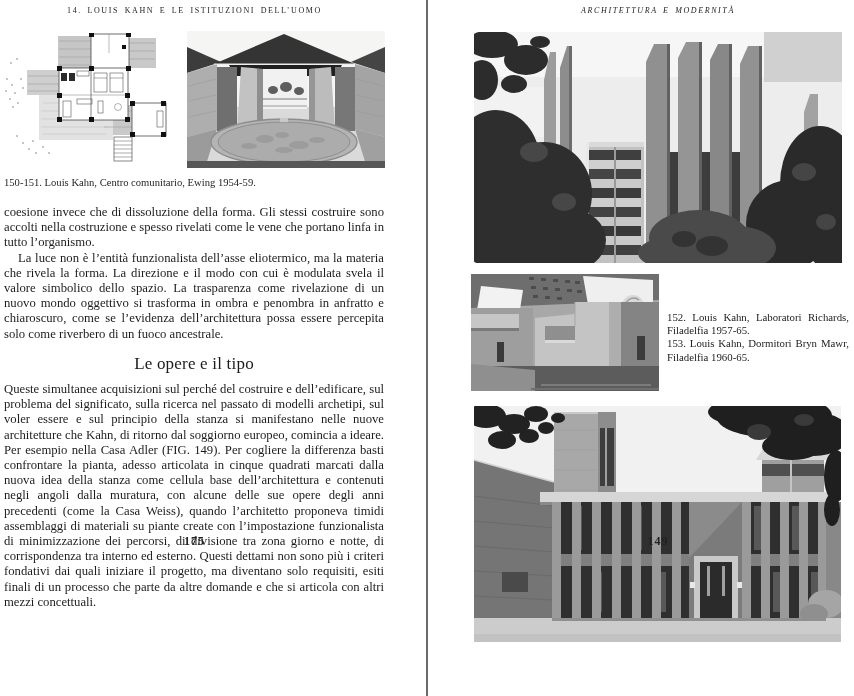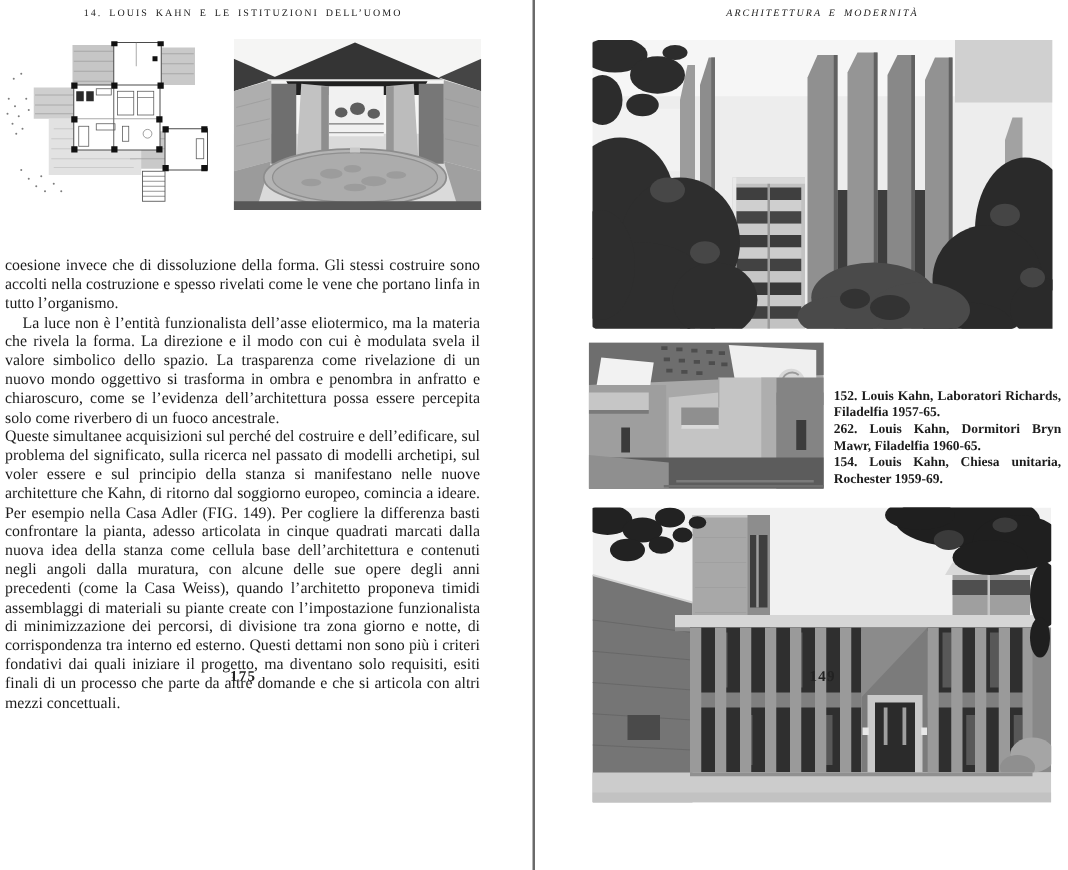--- a/index.html
+++ b/index.html
@@ -47,21 +47,21 @@
     font-size:12px;letter-spacing:1px;color:#222;font-weight:bold;
   }
   .page-right .page-number{left:47px;width:368px;}
 
   .fig-richards{position:absolute;left:47px;top:32px;width:368px;height:231px;}
   .fig-interior{position:absolute;left:44px;top:274px;width:188px;height:117px;}
   .captions-block{
     position:absolute;left:240px;top:311px;width:182px;
     font-size:10.8px;line-height:13.2px;text-align:justify;
   }
-  .captions-block p{margin:0;font-weight:bold;}
+  .captions-block p{margin:0;}
   .fig-church{position:absolute;left:47px;top:406px;width:367px;height:236px;}
 </style>
 </head>
 <body>
 
 <div class="page page-left">
   <div class="running-head">14. LOUIS KAHN E LE ISTITUZIONI DELL’UOMO</div>
 
   <div class="figures-row">
 
@@ -224,24 +224,26 @@
           <ellipse cx="62" cy="115" rx="8" ry="3"></ellipse>
             <ellipse cx="97" cy="119" rx="9" ry="3"></ellipse>
         </g>
         <rect x="93" y="87" width="8" height="4" fill="#c9c9c9"></rect>
 
         <rect x="0" y="130" width="198" height="7" fill="#575757"></rect>
       </svg>
     </figure>
   </div>
 
+  <div class="fig-caption">150-151. Louis Kahn, Centro comunitario, Ewing 1954-59.</div>
 
   <div class="body-text">
     <p class="noindent">coesione invece che di dissoluzione della forma. Gli stessi costruire sono accolti nella costruzione e spesso rivelati come le vene che portano linfa in tutto l’organismo.</p>
     <p class="indent">La luce non è l’entità funzionalista dell’asse eliotermico, ma la materia che rivela la forma. La direzione e il modo con cui è modulata svela il valore simbolico dello spazio. La trasparenza come rivelazione di un nuovo mondo oggettivo si trasforma in ombra e penombra in anfratto e chiaroscuro, come se l’evidenza dell’architettura possa essere percepita solo come riverbero di un fuoco ancestrale.</p>
+    <h2 class="section-heading">Le opere e il tipo</h2>
     <p class="noindent">Queste simultanee acquisizioni sul perché del costruire e dell’edificare, sul problema del significato, sulla ricerca nel passato di modelli archetipi, sul voler essere e sul principio della stanza si manifestano nelle nuove architetture che Kahn, di ritorno dal soggiorno europeo, comincia a ideare. Per esempio nella Casa Adler (FIG. 149). Per cogliere la differenza basti confrontare la pianta, adesso articolata in cinque quadrati marcati dalla nuova idea della stanza come cellula base dell’architettura e contenuti negli angoli dalla muratura, con alcune delle sue opere degli anni precedenti (come la Casa Weiss), quando l’architetto proponeva timidi assemblaggi di materiali su piante create con l’impostazione funzionalista di minimizzazione dei percorsi, di divisione tra zona giorno e notte, di corrispondenza tra interno ed esterno. Questi dettami non sono più i criteri fondativi dai quali iniziare il progetto, ma diventano solo requisiti, esiti finali di un processo che parte da altre domande e che si articola con altri mezzi concettuali.</p>
   </div>
 
   <div class="page-number">175</div>
 </div>
 
 <div class="gutter"></div>
 
 <div class="page page-right">
   <div class="running-head">ARCHITETTURA E MODERNITÀ</div>
@@ -380,22 +382,21 @@
 
       <rect x="0" y="92" width="188" height="25" fill="#5c5c5c"></rect>
       <polygon points="0,90 64,96 64,117 0,117" fill="#8f8f8f"></polygon>
       <rect x="70" y="110" width="110" height="2" fill="#7b7b7b"></rect>
       <rect x="60" y="114" width="128" height="2" fill="#6f6f6f"></rect>
     </svg>
   </figure>
 
   <div class="captions-block">
     <p>152. Louis Kahn, Laboratori Richards, Filadelfia 1957-65.</p>
-    <p>262. Louis Kahn, Dormitori Bryn Mawr, Filadelfia 1960-65.</p>
-    <p>154. Louis Kahn, Chiesa unitaria, Rochester 1959-69.</p>
+    <p>153. Louis Kahn, Dormitori Bryn Mawr, Filadelfia 1960-65.</p>
   </div>
 
   <figure class="fig fig-church">
     <svg width="367" height="236" viewBox="0 0 367 236">
       <rect x="0" y="0" width="367" height="236" fill="#f1f1f1"></rect>
 
       <polygon points="0,54 80,76 80,236 0,236" fill="#757575"></polygon>
       <g stroke="#666666" stroke-width="0.7">
         <line x1="0" y1="90" x2="80" y2="100"></line>
           <line x1="0" y1="115" x2="80" y2="122"></line>

